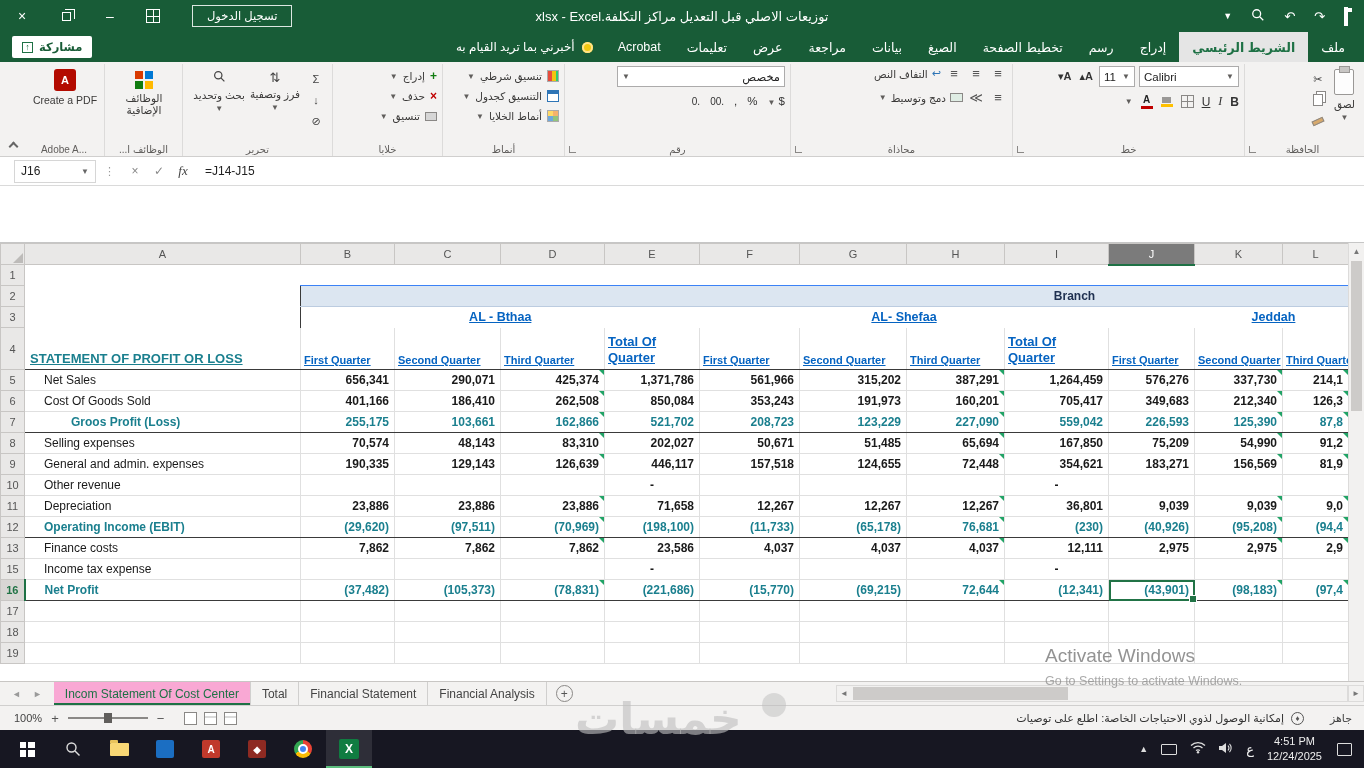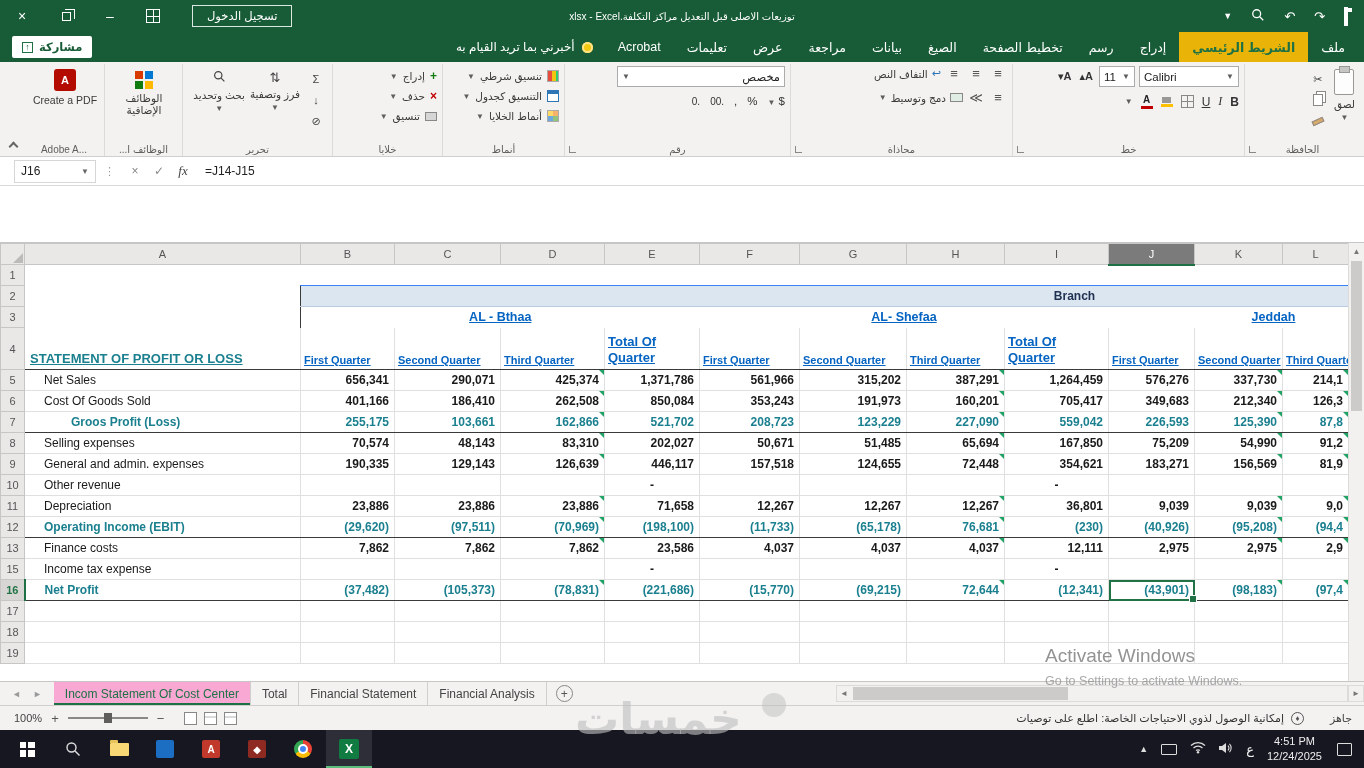--- a/index.html
+++ b/index.html
@@ -7,31 +7,31 @@
   body{font-family:"Liberation Sans","DejaVu Sans",sans-serif;background:#fff;}
   .screen{position:relative;width:1364px;height:768px;overflow:hidden;background:#fff;}
 
   
   .titlebar{position:absolute;top:0;left:0;right:0;height:32px;background:#185C37;display:flex;align-items:center;color:#fff;}
   .wc{width:44px;height:32px;display:flex;align-items:center;justify-content:center;font-size:14px;color:#fff;}
   .ic-restore{width:9px;height:9px;border:1px solid #fff;position:relative;}
   .ic-restore::before{content:'';position:absolute;top:-4px;left:2px;width:9px;height:9px;border-top:1px solid #fff;border-right:1px solid #fff;}
   .ic-gridmode{width:14px;height:14px;background:linear-gradient(#fff,#fff) center/14px 1px no-repeat,linear-gradient(#fff,#fff) center/1px 14px no-repeat;border:1px solid #fff;margin:0 14px;}
   .signin-btn{border:1px solid rgba(255,255,255,.85);padding:3px 14px;font-size:11.5px;margin-left:18px;white-space:nowrap;}
-  .tb-title{position:absolute;left:300px;right:300px;text-align:center;font-size:10px;white-space:nowrap;overflow:hidden;}
+  .tb-title{position:absolute;left:300px;right:300px;text-align:center;font-size:13px;white-space:nowrap;overflow:hidden;}
   .qat{margin-left:auto;display:flex;align-items:center;gap:19px;padding-right:16px;font-size:13px;}
   .qat .g{color:#fff;}
   .ic-save{width:12px;height:12px;border:2px solid #fff;position:relative;}
   .ic-save::before{content:'';position:absolute;top:-1px;left:2px;width:4px;height:4px;background:#fff;}
 
   
   .tabrow{position:absolute;top:32px;left:0;right:0;height:30px;background:#185C37;}
   .tabs-rtl{direction:rtl;display:flex;align-items:stretch;height:30px;padding-right:6px;}
   .rtab{padding:0 13px;display:flex;align-items:center;font-size:12.5px;color:#fff;white-space:nowrap;}
-  .rtab.active{background:#eab308;color:#1E7145;font-weight:bold;}
+  .rtab.active{background:#e5e5e5;color:#1E7145;font-weight:bold;}
   .tellme{display:flex;align-items:center;gap:7px;color:#fff;font-size:12px;padding:0 12px;white-space:nowrap;}
   .bulb{width:11px;height:11px;border-radius:50%;background:#F2C811;box-shadow:inset 0 0 0 2px #FFE48A;}
   .share-btn{position:absolute;left:12px;top:4px;height:22px;background:#fff;color:#185C37;font-size:11.5px;display:flex;align-items:center;gap:6px;padding:0 10px;border-radius:2px;font-weight:bold;}
   .ic-share{width:11px;height:11px;border:1px solid #1E7145;display:flex;align-items:center;justify-content:center;font-size:9px;color:#1E7145;}
 
   
   .ribbon{position:absolute;top:62px;left:0;right:0;height:95px;background:#F3F2F1;border-bottom:1px solid #D0CFCE;direction:rtl;display:flex;align-items:stretch;padding:2px 4px 0 4px;}
   .rgroup{position:relative;border-left:1px solid #DCDBDA;display:flex;flex-direction:column;padding:2px 5px 13px 5px;flex-shrink:0;}
   .rg-label{position:absolute;bottom:1px;left:0;right:0;text-align:center;font-size:10px;color:#605E5C;white-space:nowrap;}
   .rg-body{flex:1;display:flex;gap:5px;align-items:flex-start;}

